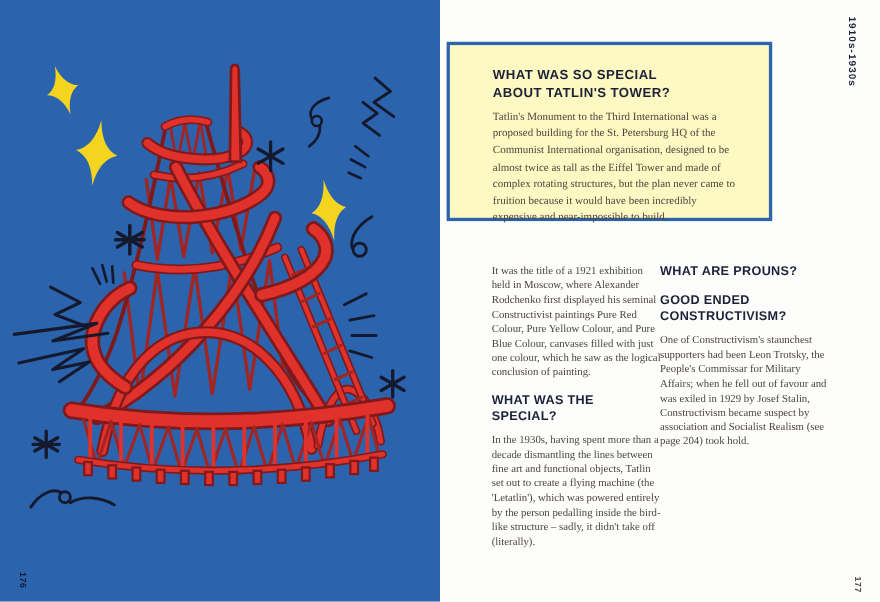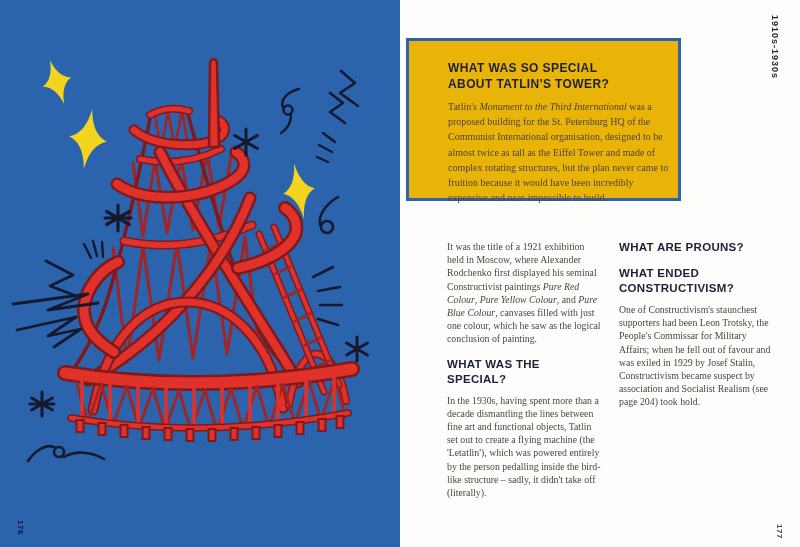--- a/index.html
+++ b/index.html
@@ -4,51 +4,51 @@
 <style>
   html,body{margin:0;padding:0;}
   body{
     width:800px;height:547px;position:relative;overflow:hidden;
     background:#fdfdfb;font-family:"Liberation Sans",sans-serif;
   }
   .left-page{position:absolute;left:0;top:0;width:400px;height:547px;background:#2b64ad;}
   .right-page{position:absolute;left:400px;top:0;width:400px;height:547px;background:#fdfdfb;}
 
   .featured-box{
-    position:absolute;left:6px;top:38px;width:275px;height:163px;
-    box-sizing:border-box;border:3px solid #2e63ad;background:#eab308;
+    position:absolute;left:6px;top:38px;width:296px;height:163px;
+    box-sizing:border-box;border:3px solid #2e63ad;background:#fef9c3;
     padding:19px 4px 0 39px;
   }
   .box-heading{
     font-size:12px;font-weight:bold;letter-spacing:.4px;line-height:16px;
     color:#1c2137;white-space:pre-line;
   }
   .box-body{
     margin-top:7px;font-family:"Liberation Serif",serif;
     font-size:10px;line-height:15.2px;color:#4c453f;max-width:226px;
   }
 
   .section-tab{
     position:absolute;top:15px;right:20px;
     writing-mode:vertical-rl;
     font-size:9px;font-weight:bold;letter-spacing:1px;color:#1c2137;
   }
 
   .col{position:absolute;top:240px;}
   .col-1{left:47px;width:155px;}
-  .col-2{left:219px;width:157px;}
+  .col-2{left:200px;width:157px;}
   .qa-section{margin-bottom:11px;}
   .qa-heading{
     font-size:11.5px;font-weight:bold;letter-spacing:.3px;line-height:15px;
     color:#1c2137;white-space:pre-line;margin-bottom:7px;
   }
   .qa-body{
     font-family:"Liberation Serif",serif;font-size:9.8px;line-height:13.2px;color:#4c453f;
   }
-  .it{font-style:italic;}
+  .it{}
 
   .page-num{font-size:8px;font-weight:bold;letter-spacing:.6px;writing-mode:vertical-rl;}
   .page-num-left{position:absolute;left:16px;bottom:12px;color:#101a33;}
   .page-num-right{position:absolute;right:16px;bottom:8px;color:#4c453f;}
 
   
   .ok{stroke:#7f191c;fill:none;stroke-linecap:round;stroke-linejoin:round;}
   .rk{stroke:#e0312a;fill:none;stroke-linecap:round;stroke-linejoin:round;}
   .lk{stroke:#a32421;fill:none;stroke-linecap:round;stroke-linejoin:round;}
   .ik{stroke:#14192e;fill:none;stroke-linecap:round;stroke-linejoin:round;}
@@ -204,20 +204,20 @@
       <div class="qa-heading">WHAT WAS THE SPECIAL?</div>
       <div class="qa-body"><span>In the 1930s, having spent more than a decade dismantling the lines between fine art and functional objects, Tatlin set out to create a flying machine (the 'Letatlin'), which was powered entirely by the person pedalling inside the bird-like structure – sadly, it didn't take off (literally).</span></div>
     </div>
   </div>
 
   <div class="col col-2">
     <div class="qa-section">
       <div class="qa-heading">WHAT ARE PROUNS?</div>
     </div>
     <div class="qa-section">
-      <div class="qa-heading">WHAT ENDED
+      <div class="qa-heading">GOOD ENDED
 CONSTRUCTIVISM?</div>
       <div class="qa-body"><span>One of Constructivism's staunchest supporters had been Leon Trotsky, the People's Commissar for Military Affairs; when he fell out of favour and was exiled in 1929 by Josef Stalin, Constructivism became suspect by association and Socialist Realism (see page 204) took hold.</span></div>
     </div>
   </div>
 
   <div class="page-num page-num-right">177</div>
 </div>
 
 </body></html>

